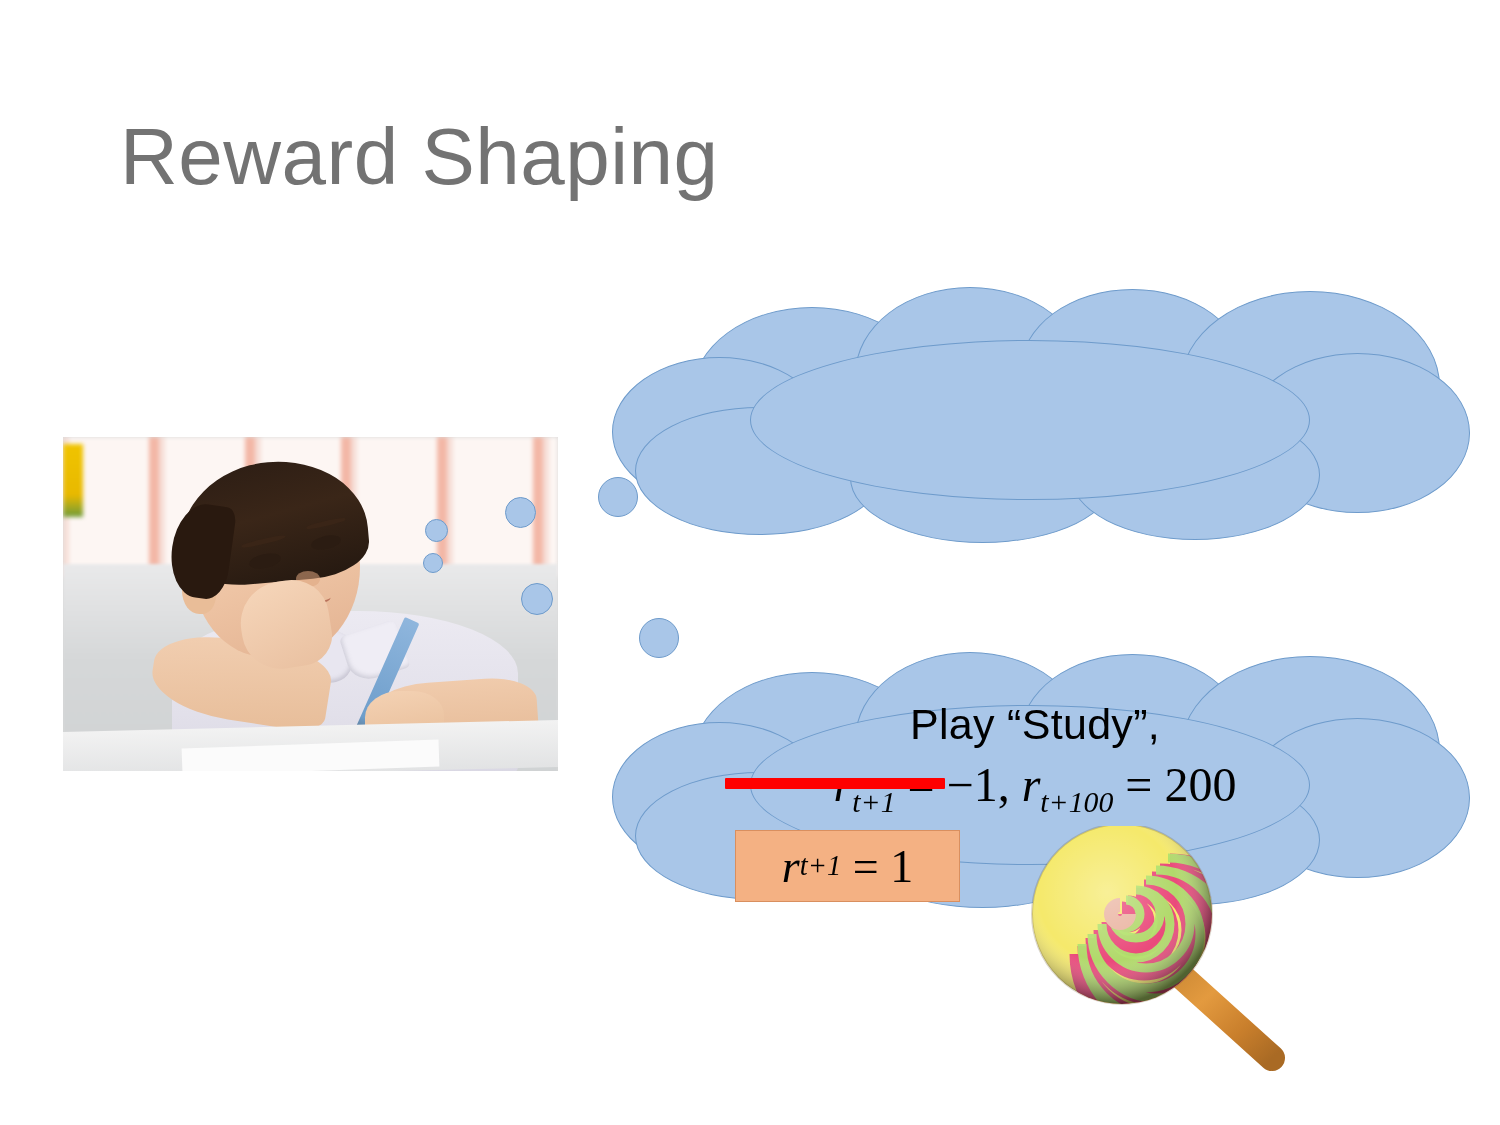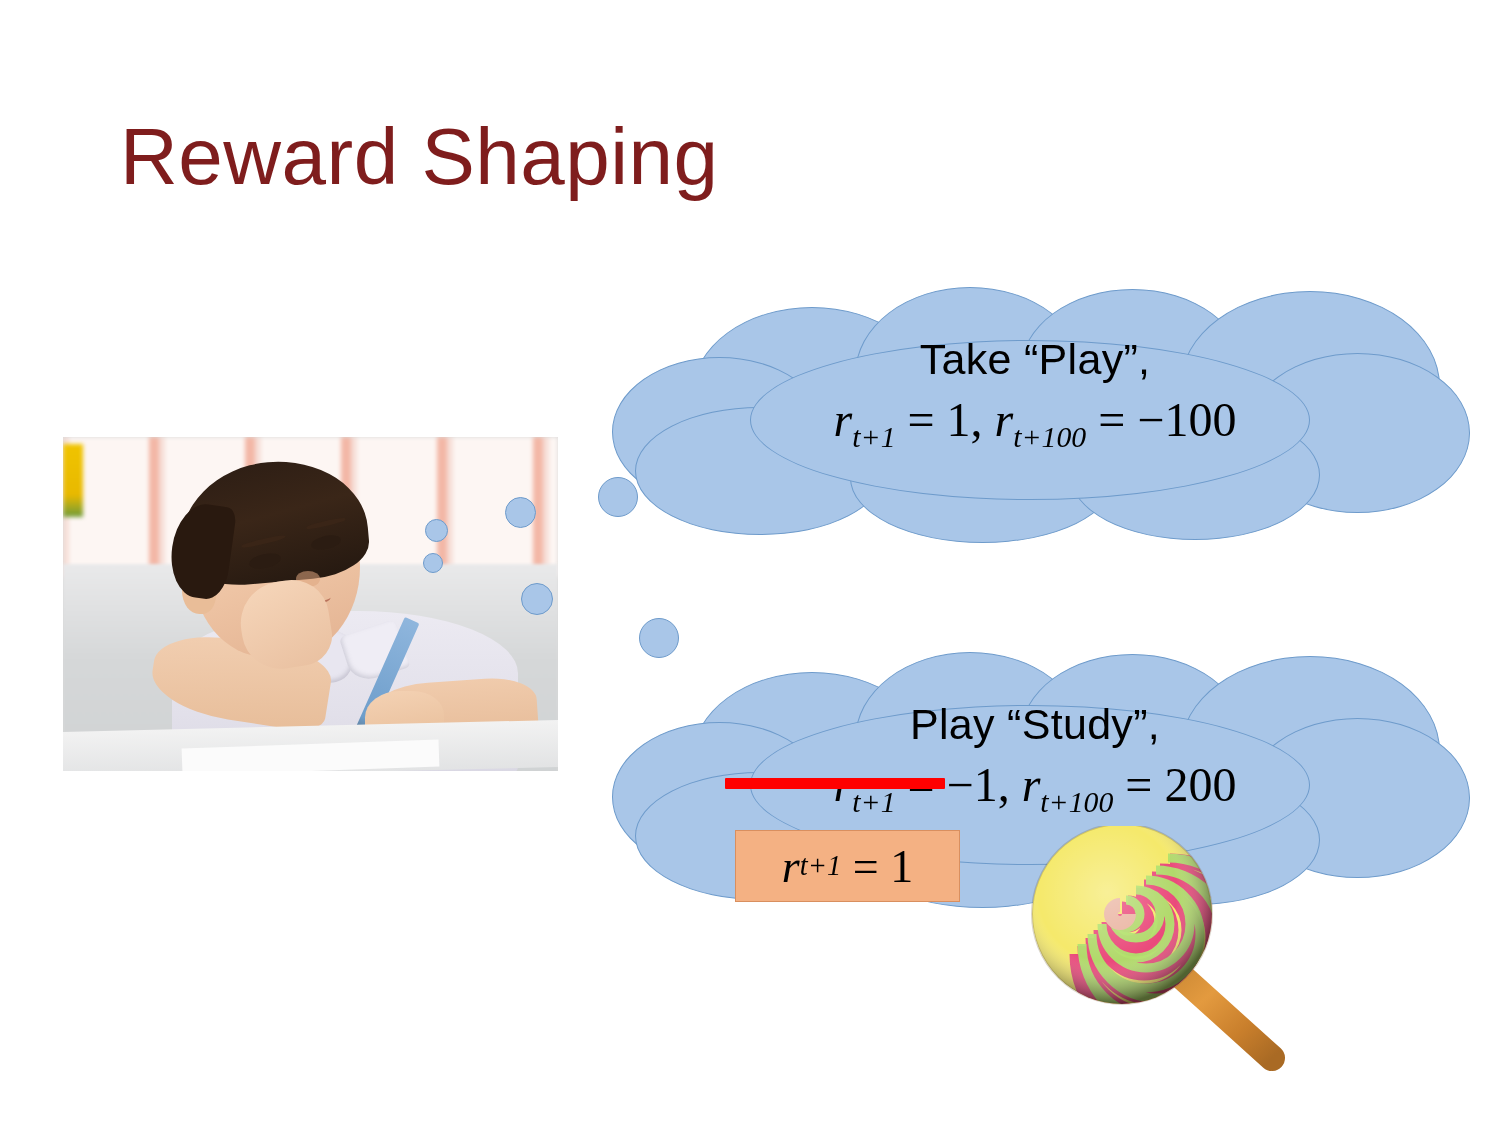--- a/index.html
+++ b/index.html
@@ -18,21 +18,21 @@
 
   
   #slide-title {
     position: absolute;
     left: 120px;
     top: 117px;
     font-family: "Liberation Sans", sans-serif;
     font-weight: 300;
     font-size: 80px;
     line-height: 1;
-    color: #7f1d1d;
+    color: #737373;
     letter-spacing: 0.5px;
     white-space: nowrap;
   }
 
   
   .photo {
     position: absolute;
     left: 63px;
     top: 437px;
     width: 495px;
@@ -305,26 +305,20 @@
     <div class="lobe" style="left:255px; top:2px;   width:230px; height:175px;"></div>
     <div class="lobe" style="left:420px; top:4px;   width:225px; height:165px;"></div>
     <div class="lobe" style="left:580px; top:6px;   width:260px; height:190px;"></div>
     <div class="lobe" style="left:645px; top:68px;  width:225px; height:160px;"></div>
     <div class="lobe" style="left:12px;  top:72px;  width:215px; height:150px;"></div>
     <div class="lobe" style="left:35px;  top:122px; width:250px; height:128px;"></div>
     <div class="lobe" style="left:250px; top:128px; width:265px; height:130px;"></div>
     <div class="lobe" style="left:470px; top:125px; width:250px; height:130px;"></div>
     <div class="lobe" style="left:150px; top:55px;  width:560px; height:160px;"></div>
 
-    <div class="cloud-text" style="left:0; top:50px; width:870px;">
-      <div class="cloud-line1">Take “Play”,</div>
-      <div class="cloud-line2">
-        <span>r</span><span class="sub">t+1</span><span class="up"> = 1, </span><span>r</span><span class="sub">t+100</span><span class="up"> = −100</span>
-      </div>
-    </div>
   </div>
 
   <div class="cloud" style="left:600px; top:650px; width:870px; height:225px;">
     <div class="lobe" style="left:92px;  top:22px;  width:240px; height:175px;"></div>
     <div class="lobe" style="left:255px; top:2px;   width:230px; height:175px;"></div>
     <div class="lobe" style="left:420px; top:4px;   width:225px; height:165px;"></div>
     <div class="lobe" style="left:580px; top:6px;   width:260px; height:190px;"></div>
     <div class="lobe" style="left:645px; top:68px;  width:225px; height:160px;"></div>
     <div class="lobe" style="left:12px;  top:72px;  width:215px; height:150px;"></div>
     <div class="lobe" style="left:35px;  top:122px; width:250px; height:128px;"></div>

